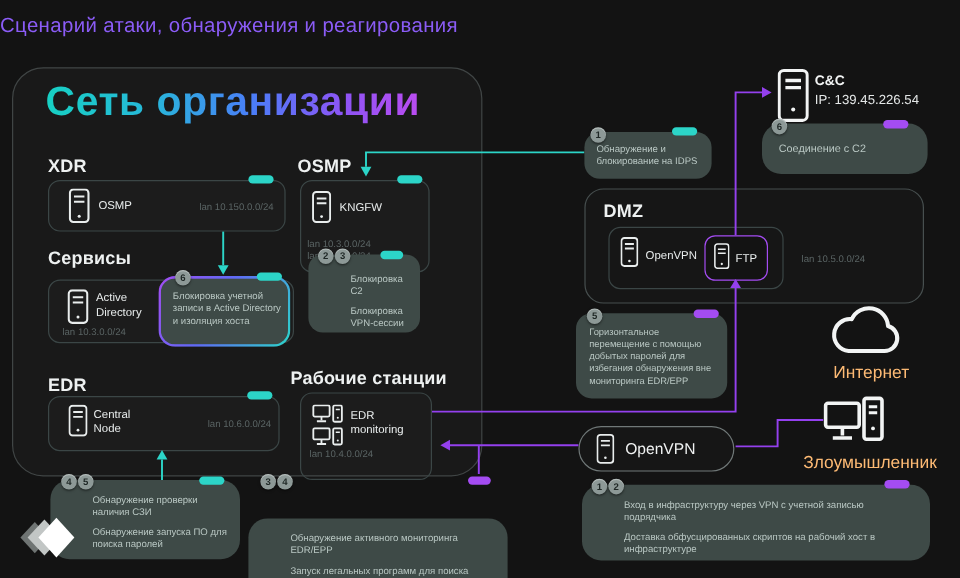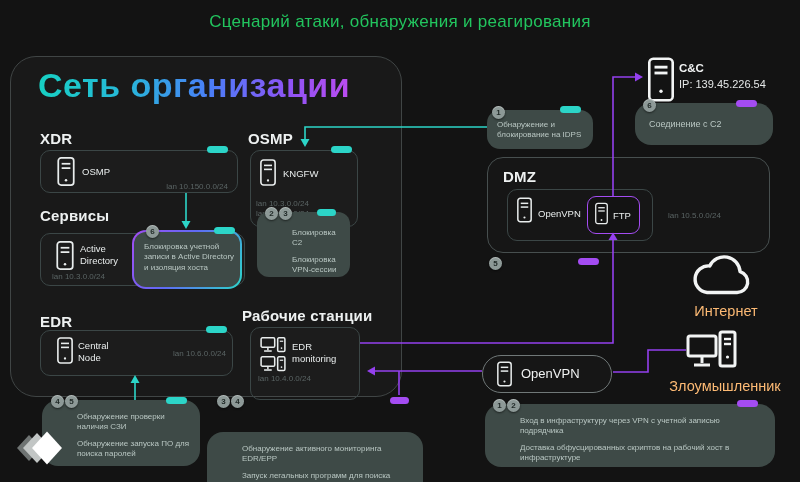--- a/index.html
+++ b/index.html
@@ -4,21 +4,21 @@
 <style>
   html,body{margin:0;padding:0;background:#0f0f0f;}
   #stage{
     position:relative;width:800px;height:482px;overflow:hidden;
     background:#131313;
     font-family:"Liberation Sans", sans-serif;
     -webkit-font-smoothing:antialiased;
   }
   .abs{position:absolute;box-sizing:border-box;}
   
-  .header-title{left:0;right:0;top:12px;text-align:center;color:#22c55e;
+  .header-title{left:0;right:0;top:12px;color:#8b5cf6;
     font-size:17px;font-weight:500;letter-spacing:.3px;}
   
   .org{left:10px;top:56px;width:392px;height:341px;border:1px solid #404545;
     border-radius:26px;background:#191919;z-index:1;}
   .org-title{left:38px;top:66px;font-size:34px;font-weight:700;letter-spacing:.5px;
     background:linear-gradient(90deg,#17d0c3 0%,#27b8d9 28%,#4a7ef8 55%,#8e54f5 80%,#bb4cf0 100%);
     -webkit-background-clip:text;background-clip:text;color:transparent;z-index:2;}
   .sec-label{color:#eef1f1;font-size:15px;font-weight:700;z-index:2;letter-spacing:.2px;}
   .nodebox{border:1px solid #3b4646;border-radius:10px;background:rgba(255,255,255,0.015);z-index:2;}
   .dev{color:#e9eded;font-size:9.5px;line-height:1.25;z-index:3;}
@@ -58,21 +58,21 @@
   <div class="abs sec-label" style="left:40px;top:130px;">XDR</div>
   <div class="abs nodebox" style="left:40px;top:150px;width:198px;height:43px;"></div>
   <div class="abs pill teal" style="left:207px;top:146px;"></div>
   <svg class="abs icon" style="left:57px;top:157px;" width="18" height="29" viewBox="0 0 18 30">
     <rect x="1" y="1" width="16" height="28" rx="3" fill="none" stroke="#e9eded" stroke-width="1.8"></rect>
     <line x1="4.5" y1="7" x2="13.5" y2="7" stroke="#e9eded" stroke-width="1.8"></line>
     <line x1="4.5" y1="11.5" x2="13.5" y2="11.5" stroke="#e9eded" stroke-width="1.8"></line>
     <circle cx="9" cy="24" r="1.3" fill="#e9eded"></circle>
   </svg>
   <div class="abs dev" style="left:82px;top:166px;">OSMP</div>
-  <div class="abs lan t-right" style="left:140px;top:182px;width:88px;">lan 10.150.0.0/24</div>
+  <div class="abs lan t-right" style="left:140px;top:168px;width:88px;">lan 10.150.0.0/24</div>
 
   <div class="abs sec-label" style="left:40px;top:207px;">Сервисы</div>
   <div class="abs nodebox" style="left:40px;top:233px;width:205px;height:53px;"></div>
   <svg class="abs icon" style="left:56px;top:241px;" width="18" height="29" viewBox="0 0 18 30">
     <rect x="1" y="1" width="16" height="28" rx="3" fill="none" stroke="#e9eded" stroke-width="1.8"></rect>
     <line x1="4.5" y1="7" x2="13.5" y2="7" stroke="#e9eded" stroke-width="1.8"></line>
     <line x1="4.5" y1="11.5" x2="13.5" y2="11.5" stroke="#e9eded" stroke-width="1.8"></line>
     <circle cx="9" cy="24" r="1.3" fill="#e9eded"></circle>
   </svg>
   <div class="abs dev" style="left:80px;top:243px;width:50px;">Active Directory</div>
@@ -182,20 +182,21 @@
   <div class="abs ftpbox" style="left:587px;top:196px;width:53px;height:38px;"></div>
   <svg class="abs icon" style="left:595px;top:202px;" width="13" height="23" viewBox="0 0 18 30">
     <rect x="1" y="1" width="16" height="28" rx="3" fill="none" stroke="#e9eded" stroke-width="1.8"></rect>
     <line x1="4.5" y1="7" x2="13.5" y2="7" stroke="#e9eded" stroke-width="1.8"></line>
     <line x1="4.5" y1="11.5" x2="13.5" y2="11.5" stroke="#e9eded" stroke-width="1.8"></line>
     <circle cx="9" cy="24" r="1.3" fill="#e9eded"></circle>
   </svg>
   <div class="abs dev" style="left:613px;top:210px;">FTP</div>
   <div class="abs lan" style="left:668px;top:211px;">lan 10.5.0.0/24</div>
 
+  <div class="abs callout" style="left:480px;top:261px;width:126px;height:71px;border-radius:13px;padding:11px 8px 4px 11px;font-size:7.8px;">Горизонтальное перемещение с помощью добытых паролей для избегания обнаружения вне мониторинга EDR/EPP</div>
   <div class="abs badge" style="left:489px;top:257px;">5</div>
   <div class="abs pill purple" style="left:578px;top:258px;"></div>
 
   <svg class="abs icon" style="left:688px;top:252px;" width="68" height="47" viewBox="0 0 64 44">
     <path d="M18 38 H46 A10 10 0 0 0 49 18.4 A15 15 0 0 0 20.5 13 A12 12 0 0 0 18 38 Z" fill="none" stroke="#f2f4f4" stroke-width="3.2" stroke-linejoin="round"></path>
   </svg>
   <div class="abs rlabel" style="left:672px;top:303px;width:108px;">Интернет</div>
 
   <svg class="abs icon" style="left:686px;top:330px;" width="52" height="44" viewBox="0 0 52 44">
     <rect x="2" y="6" width="28" height="20" rx="2" fill="none" stroke="#f2f4f4" stroke-width="3"></rect>

